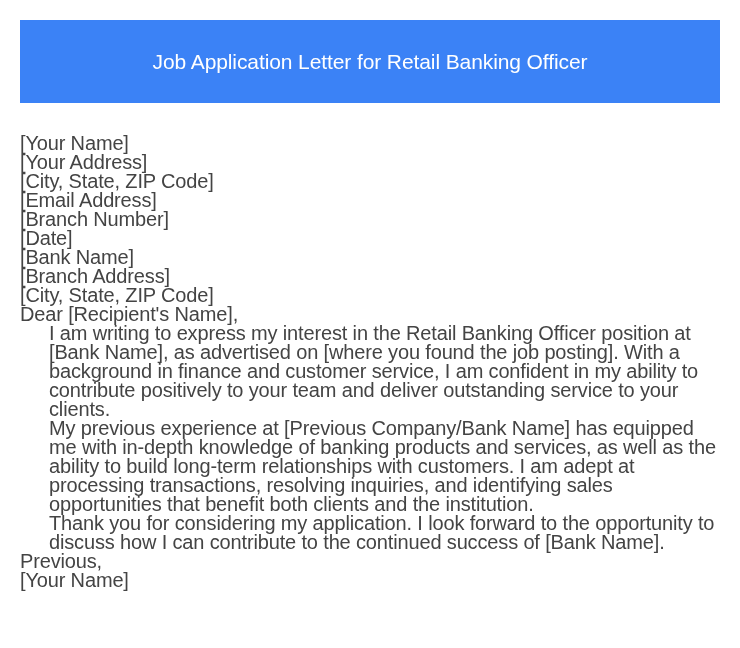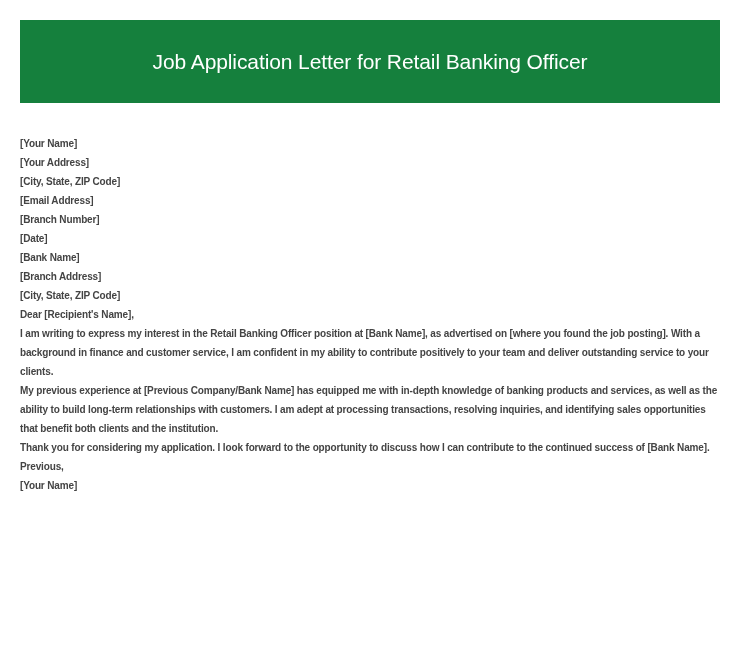--- a/index.html
+++ b/index.html
@@ -1,31 +1,31 @@
 <!DOCTYPE html>
 <html><head>
 <meta charset="utf-8">
 <style>
   html, body { margin: 0; padding: 0; background: #ffffff; }
   body { width: 740px; height: 648px; position: relative; overflow: hidden; }
   .header {
     position: absolute; left: 20px; top: 20px; width: 700px; height: 83px;
-    background: #15803d; display: flex; align-items: center; justify-content: center;
+    background: #3b82f6; display: flex; align-items: center; justify-content: center;
   }
   .header-title {
     color: #ffffff; font-family: "Liberation Sans", sans-serif; font-size: 21px;
     letter-spacing: -0.1px;
   }
   .letter {
     position: absolute; left: 20px; top: 134px; width: 700px;
-    font-family: "Liberation Sans", sans-serif; font-size: 10px; line-height: 19px;
-    color: #444444; letter-spacing: -0.15px; font-weight: bold;
+    font-family: "Liberation Sans", sans-serif; font-size: 20px; line-height: 19px;
+    color: #444444; letter-spacing: -0.15px;
   }
   .letter .line { display: block; white-space: nowrap; }
-  .letter .para { display: block; }
+  .letter .para { display: block; margin-left: 29px; }
 </style>
 </head>
 <body>
 
 <div class="header">
   <span class="header-title">Job Application Letter for Retail Banking Officer</span>
 </div>
 
 <div class="letter">
   <span class="line">[Your Name]</span>

